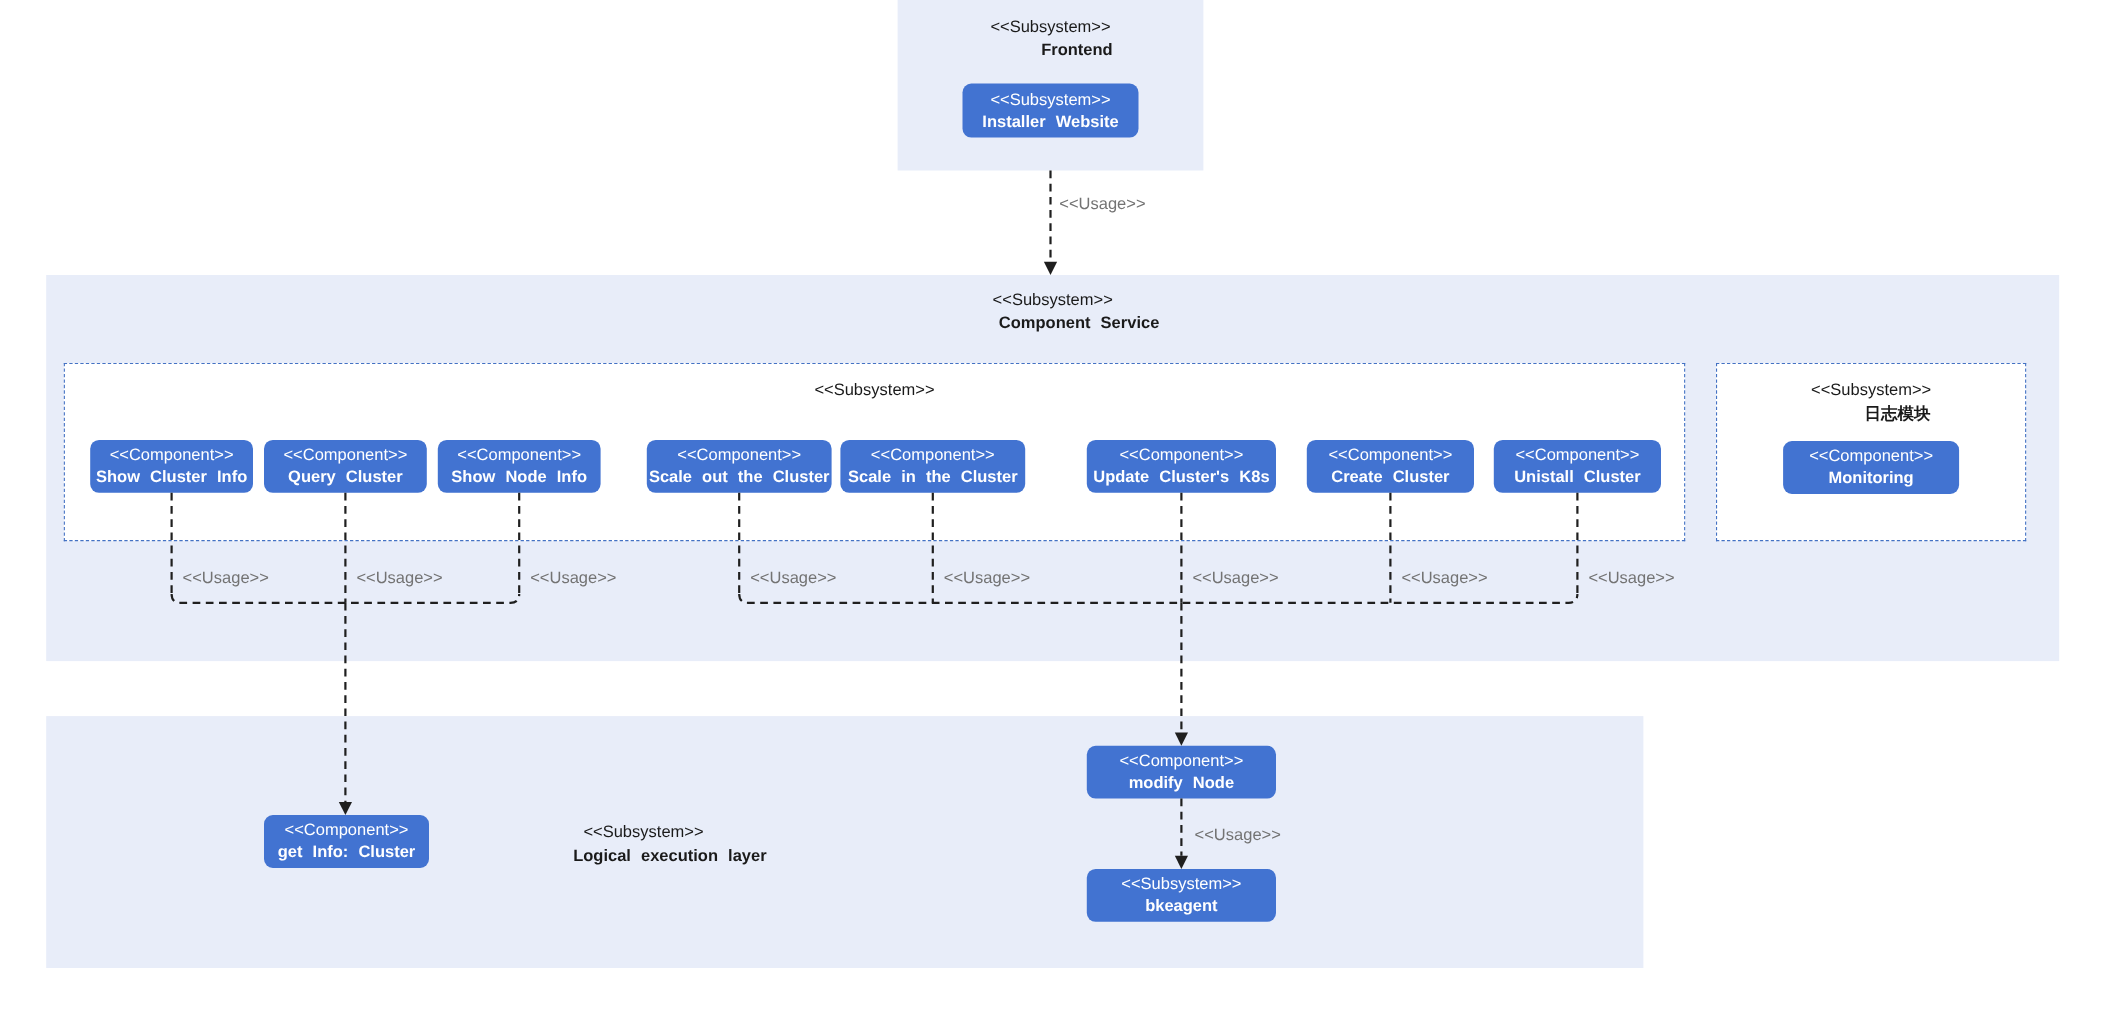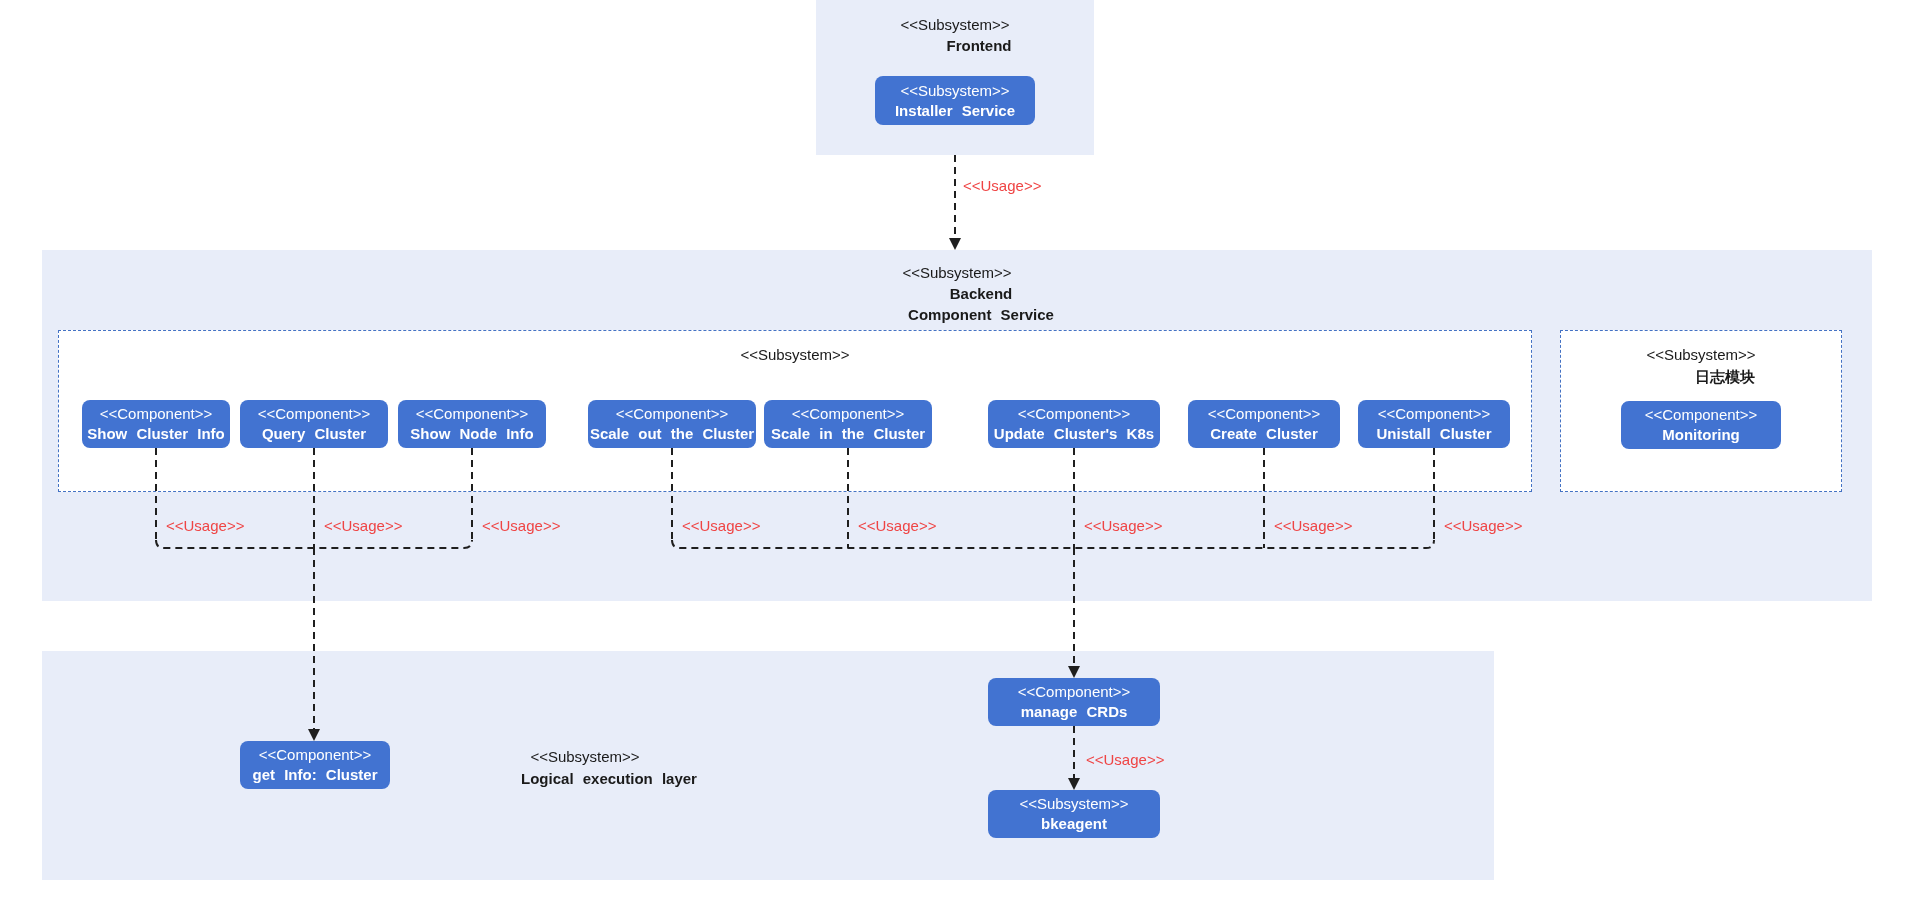--- a/index.html
+++ b/index.html
@@ -11,45 +11,44 @@
   .dashed-box{position:absolute;background:#ffffff;border:1px dashed #4472C4;}
   .box-header{position:absolute;left:0;right:0;text-align:center;line-height:21px;font-size:15px;word-spacing:5px;}
   .stereo{font-weight:normal;}
   .title{font-weight:bold;margin-left:48px;}
   .node{
     position:absolute;background:#4273D1;color:#ffffff;border-radius:8px;
     display:flex;flex-direction:column;align-items:center;justify-content:center;
     font-size:15px;line-height:20px;text-align:center;word-spacing:5px;
   }
   .node .name{font-weight:bold;}
-  .usage-label{position:absolute;font-size:15px;color:#ef4444;white-space:nowrap;}
+  .usage-label{position:absolute;font-size:15px;color:#737373;white-space:nowrap;}
   #connector-layer{position:absolute;left:0;top:0;width:1920px;height:920px;pointer-events:none;}
   #connector-layer line, #connector-layer path{stroke:#1f1f1f;stroke-width:2;fill:none;stroke-dasharray:7 5;}
   #connector-layer polygon{fill:#1f1f1f;stroke:none;}
 </style>
 </head>
 <body>
 
 <div id="canvas">
 
   <div class="container-box" style="left:816px;top:0;width:278px;height:155px;">
     <div class="box-header" style="top:14px;">
       <div class="stereo">&lt;&lt;Subsystem&gt;&gt;</div>
       <div class="title">Frontend</div>
     </div>
     <div class="node" style="left:59px;top:76px;width:160px;height:49px;">
       <div class="stereo">&lt;&lt;Subsystem&gt;&gt;</div>
-      <div class="name">Installer Service</div>
+      <div class="name">Installer Website</div>
     </div>
   </div>
 
   <div class="container-box" style="left:42px;top:250px;width:1830px;height:351px;">
     <div class="box-header" style="top:12px;">
       <div class="stereo">&lt;&lt;Subsystem&gt;&gt;</div>
-      <div class="title">Backend</div>
       <div class="title">Component Service</div>
     </div>
   </div>
 
   <div class="dashed-box" style="left:58px;top:330px;width:1472px;height:160px;">
     <div class="box-header" style="top:13px;line-height:22px;">
       <div class="stereo">&lt;&lt;Subsystem&gt;&gt;</div>
     </div>
   </div>
 
@@ -103,21 +102,21 @@
     <div class="stereo">&lt;&lt;Subsystem&gt;&gt;</div>
     <div class="title">Logical execution layer</div>
   </div>
 
   <div class="node" style="left:240px;top:741px;width:150px;height:48px;">
     <div class="stereo">&lt;&lt;Component&gt;&gt;</div>
     <div class="name">get Info: Cluster</div>
   </div>
   <div class="node" style="left:988px;top:678px;width:172px;height:48px;">
     <div class="stereo">&lt;&lt;Component&gt;&gt;</div>
-    <div class="name">manage CRDs</div>
+    <div class="name">modify Node</div>
   </div>
   <div class="node" style="left:988px;top:790px;width:172px;height:48px;">
     <div class="stereo">&lt;&lt;Subsystem&gt;&gt;</div>
     <div class="name">bkeagent</div>
   </div>
 
   <svg id="connector-layer" viewBox="0 0 1920 920" xmlns="http://www.w3.org/2000/svg">
 
     <g>
       <line x1="955" y1="155" x2="955" y2="238"></line>

